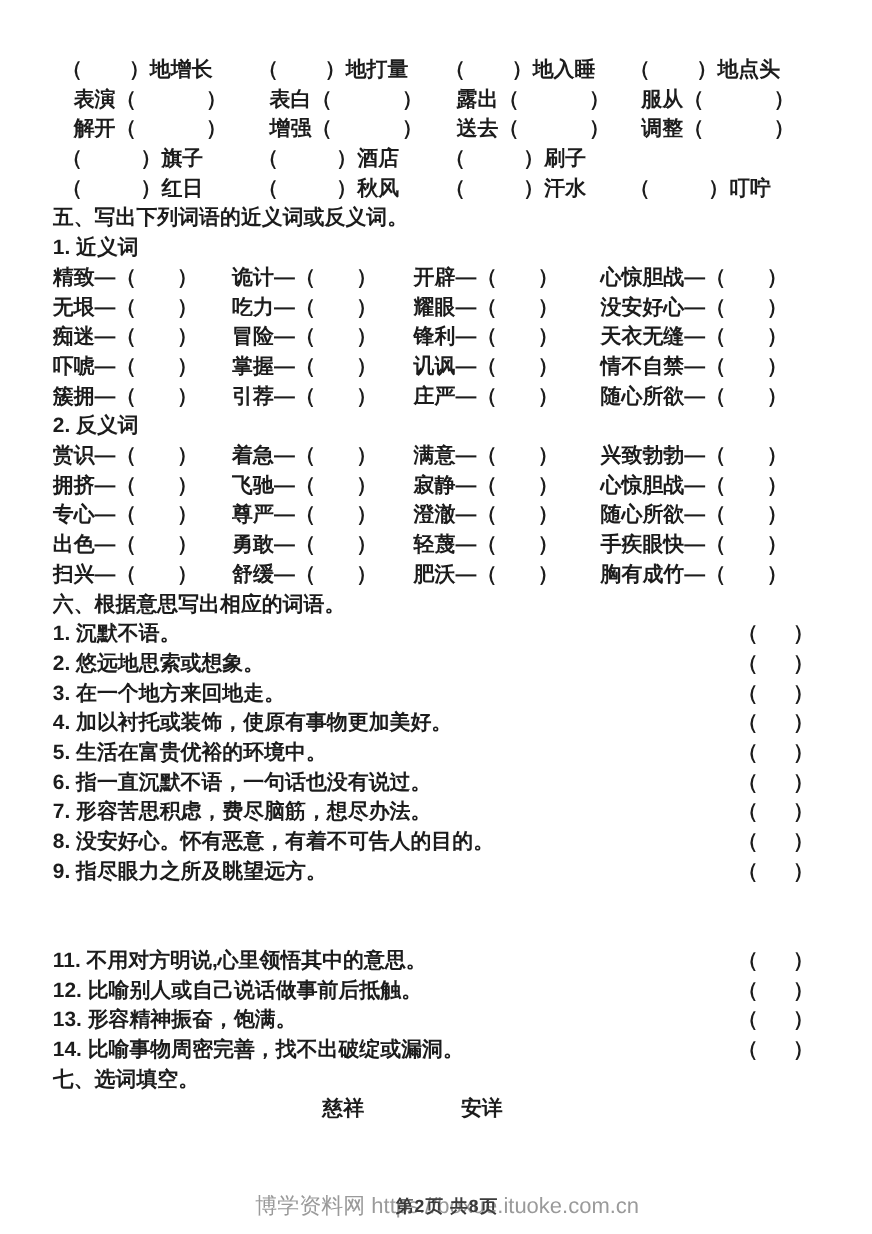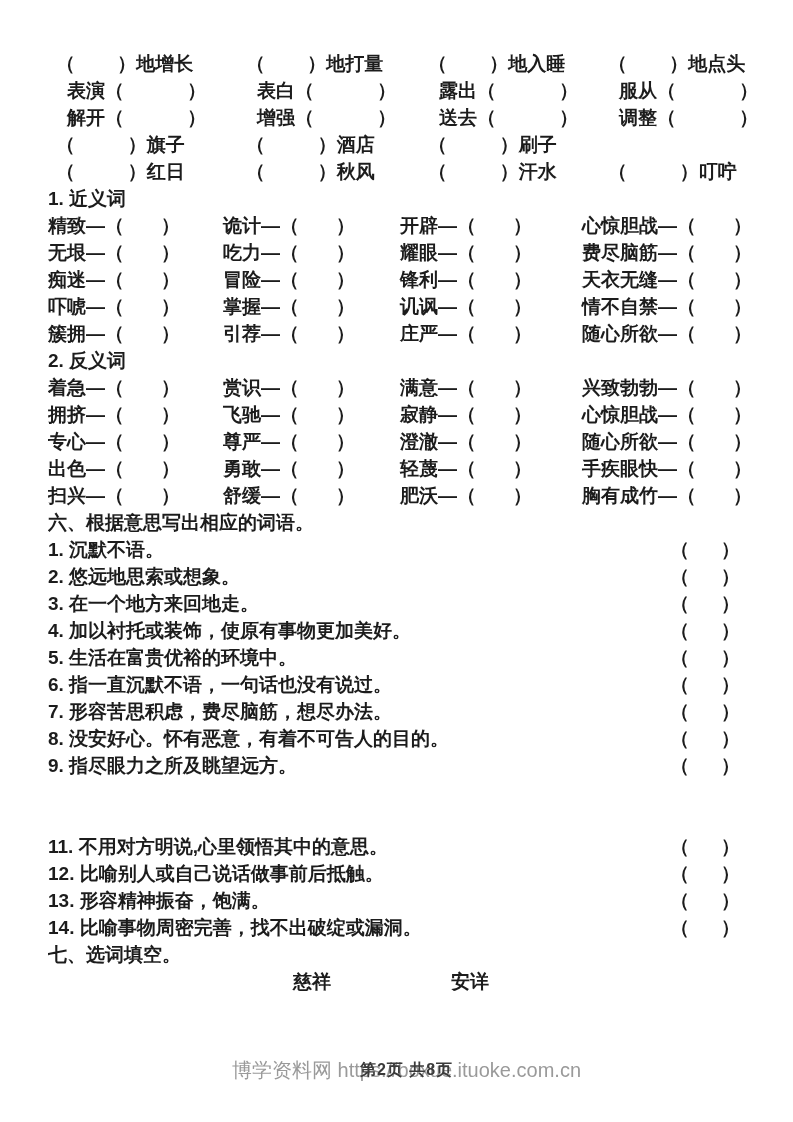--- a/index.html
+++ b/index.html
@@ -2,29 +2,29 @@
 <html><head>
 <meta charset="utf-8">
 <style>
   html,body { margin:0; padding:0; }
   body {
     width:793px; height:1122px; background:#ffffff;
     font-family:"Liberation Sans","DejaVu Sans",sans-serif;
     color:#1c1c1c; font-weight:600; overflow:hidden;
   }
   .page { box-sizing:border-box; width:793px; padding:50px 28px 0 48px; }
-  .line { font-size:19px; line-height:27px; height:27px; white-space:pre; overflow:hidden;gap:12px; }
+  .line { font-size:19px; line-height:27px; height:27px; white-space:pre; overflow:hidden; }
   .sec-title { font-size:19px; }
   .grid4 { display:grid; grid-template-columns:163px 165px 170px auto; }
   .fillgrid { display:grid; grid-template-columns:178px 170px 168px auto; margin-left:8px; }
   .indent > span { padding-left:11px; }
   .qrow { display:flex; justify-content:space-between; }
   .q-blank { margin-right:25px; white-space:pre; }
   .blank-only { text-align:right; }
-  .options-row { display:flex; gap:120px; padding-left:245px; }
+  .options-row { display:flex; gap:88px; padding-left:245px; }
   .footer { position:relative; margin-top:8px; height:26px; }
   .watermark {
     text-align:center; color:#9a9a9a; font-weight:400;
     font-size:20px; line-height:26px; white-space:pre;
   }
   .page-info {
     position:absolute; left:50%; top:3px; transform:translateX(-50%);
     color:#3b3b3b; font-size:16px; letter-spacing:1px; white-space:pre;
   }
 </style>
@@ -59,33 +59,34 @@
     </div>
     <div class="line fillgrid">
       <span>（          ）红日</span>
       <span>（          ）秋风</span>
       <span>（          ）汗水</span>
       <span>（          ）叮咛</span>
     </div>
   </div>
 
   <div>
+    <div class="line sec-title">五、写出下列词语的近义词或反义词。</div>
     <div class="line">1. 近义词</div>
 
     <div class="line grid4">
       <span>精致—（       ）</span>
       <span>诡计—（       ）</span>
       <span>开辟—（       ）</span>
       <span>心惊胆战—（       ）</span>
     </div>
     <div class="line grid4">
       <span>无垠—（       ）</span>
       <span>吃力—（       ）</span>
       <span>耀眼—（       ）</span>
-      <span>费尽脑筋—（       ）</span>
+      <span>没安好心—（       ）</span>
     </div>
     <div class="line grid4">
       <span>痴迷—（       ）</span>
       <span>冒险—（       ）</span>
       <span>锋利—（       ）</span>
       <span>天衣无缝—（       ）</span>
     </div>
     <div class="line grid4">
       <span>吓唬—（       ）</span>
       <span>掌握—（       ）</span>
@@ -95,22 +96,22 @@
     <div class="line grid4">
       <span>簇拥—（       ）</span>
       <span>引荐—（       ）</span>
       <span>庄严—（       ）</span>
       <span>随心所欲—（       ）</span>
     </div>
 
     <div class="line">2. 反义词</div>
 
     <div class="line grid4">
+      <span>赏识—（       ）</span>
       <span>着急—（       ）</span>
-      <span>赏识—（       ）</span>
       <span>满意—（       ）</span>
       <span>兴致勃勃—（       ）</span>
     </div>
     <div class="line grid4">
       <span>拥挤—（       ）</span>
       <span>飞驰—（       ）</span>
       <span>寂静—（       ）</span>
       <span>心惊胆战—（       ）</span>
     </div>
     <div class="line grid4">

